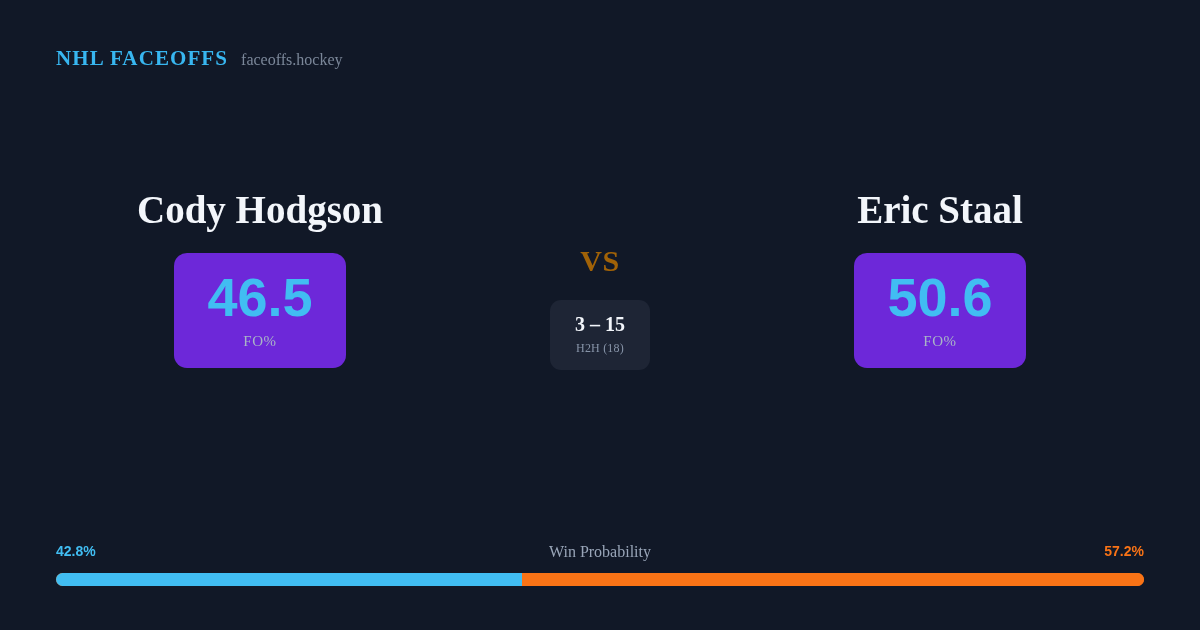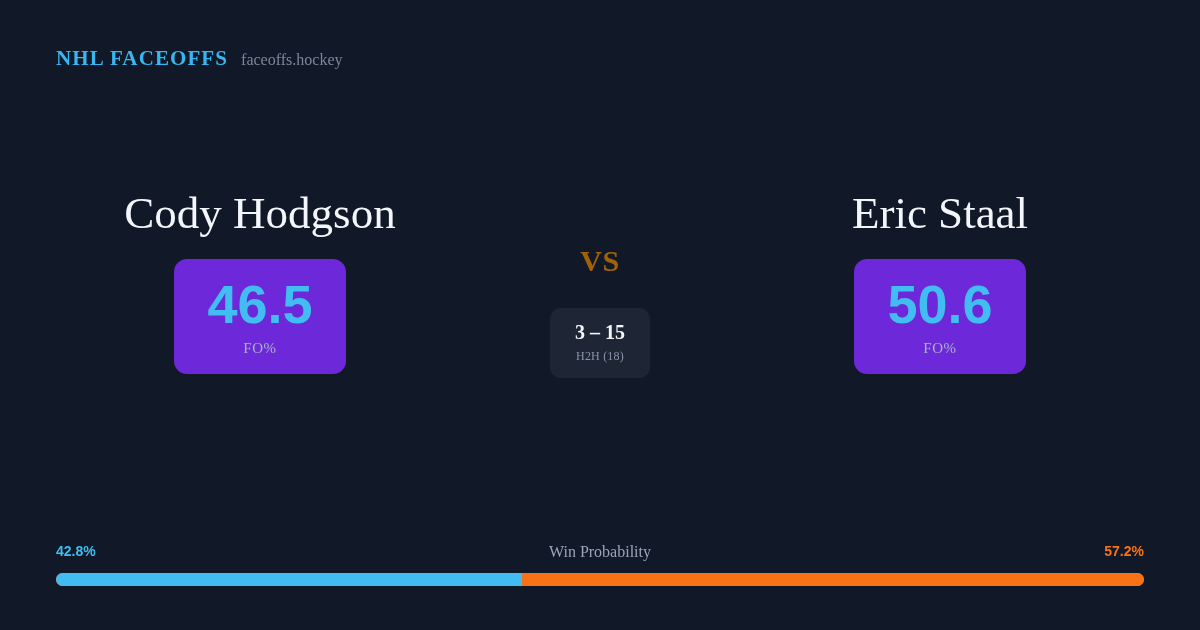--- a/index.html
+++ b/index.html
@@ -59,22 +59,22 @@
     justify-content: center;
   }
   .player {
     width: 480px;
     display: flex;
     flex-direction: column;
     align-items: center;
   }
   .player-name {
     font-family: "Liberation Serif", serif;
-    font-weight: normal;
-    font-size: 45px;
+    font-weight: bold;
+    font-size: 39px;
     line-height: 1.05;
     color: #f3f6fb;
     white-space: nowrap;
   }
   .player-teams {
     margin-top: 16px;
     font-family: "Liberation Serif", serif;
     font-size: 21px;
     letter-spacing: 0.4px;
     color: #b6c2d2;
@@ -118,21 +118,21 @@
   }
   .vs-text {
     font-family: "Liberation Serif", serif;
     font-weight: bold;
     font-size: 30px;
     line-height: 1;
     letter-spacing: 0.5px;
     color: #a16207;
   }
   .h2h-card {
-    margin-top: 32px;
+    margin-top: 24px;
     width: 100px;
     height: 70px;
     border-radius: 11px;
     background: #1e2535;
     display: flex;
     flex-direction: column;
     align-items: center;
     justify-content: center;
     box-sizing: border-box;
   }

